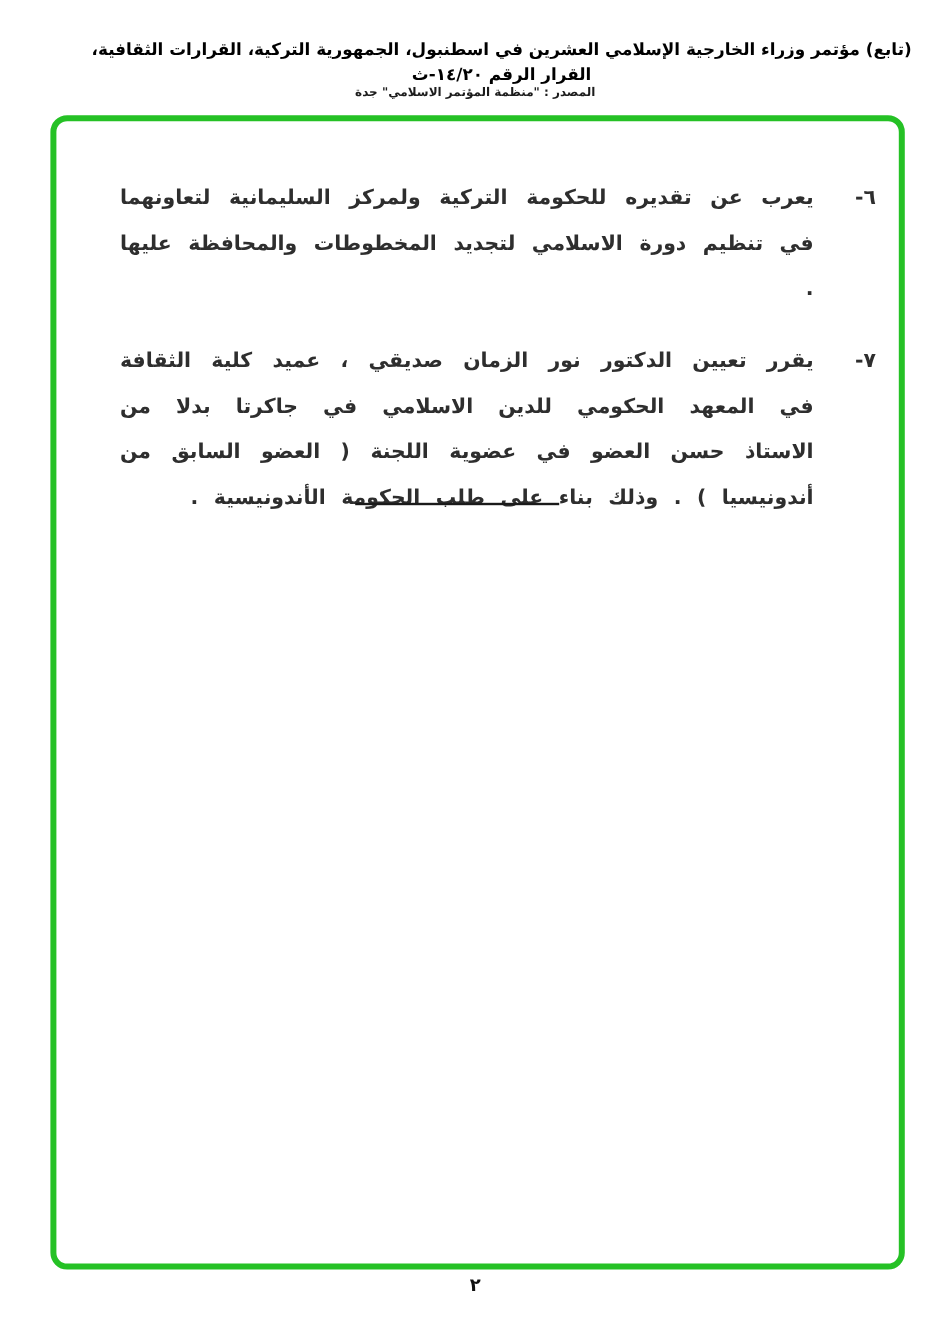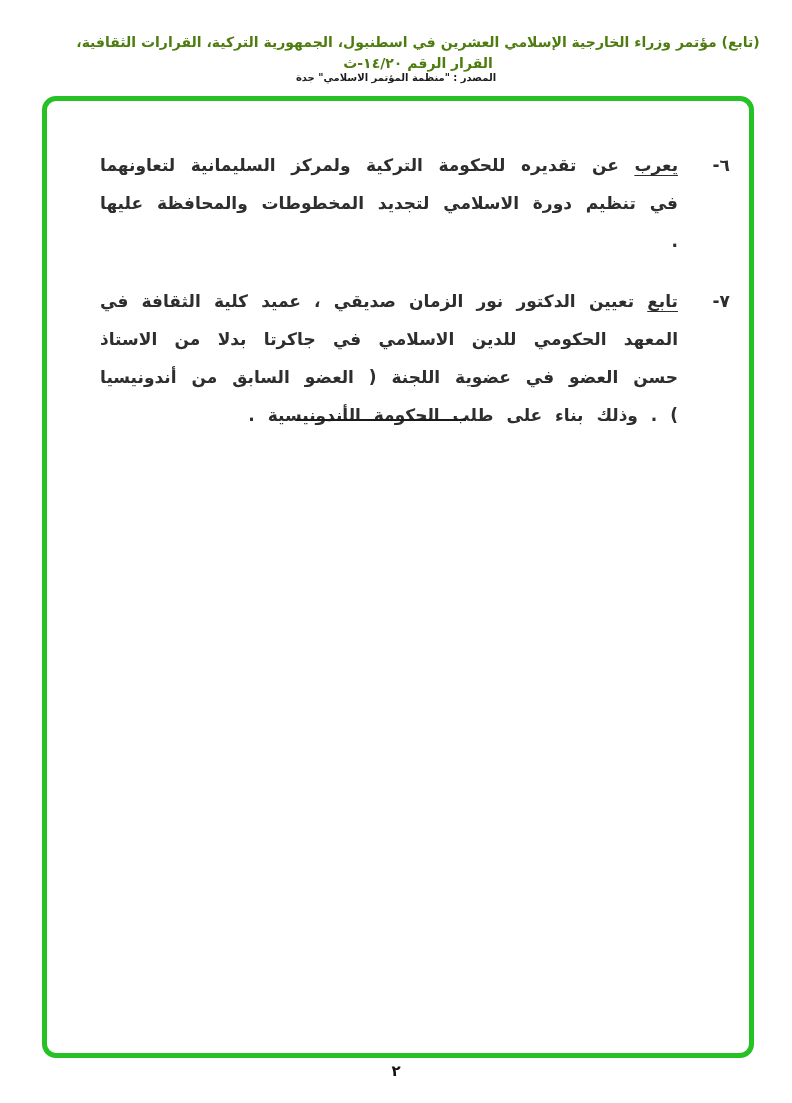--- a/index.html
+++ b/index.html
@@ -22,21 +22,21 @@
   .header-title {
     position: absolute;
     top: 32px;
     left: 30px;
     right: 30px;
     direction: rtl;
     text-align: center;
     font-weight: 700;
     font-size: 14px;
     line-height: 1.5;
-    color: #4d7c0f;
+    color: #000000;
     margin-left: 44px;
   }
   .header-source {
     position: absolute;
     top: 72px;
     left: 100px;
     right: 100px;
     direction: rtl;
     text-align: center;
     font-weight: 700;
@@ -73,21 +73,20 @@
     flex: 0 0 52px;
     width: 52px;
   }
   .item .txt {
     flex: 1 1 auto;
     text-align: justify;
     word-spacing: 7px;
     letter-spacing: 0.3px;
   }
   .item .lead {
-    text-decoration: underline;
     text-underline-offset: 4px;
   }
   .divider {
     position: absolute;
     top: 419px;
     left: 296px;
     width: 170px;
     height: 2px;
     background: #1a1a1a;
   }
@@ -119,21 +118,21 @@
       <div class="num">٦-</div>
       <div class="txt">
         <span class="lead">يعرب</span>
         <span>عن تقديره للحكومة التركية ولمركز السليمانية لتعاونهما في تنظيم دورة الاسلامي لتجديد المخطوطات والمحافظة عليها .</span>
       </div>
     </div>
 
     <div class="item">
       <div class="num">٧-</div>
       <div class="txt">
-        <span class="lead">تابع</span>
+        <span class="lead">يقرر</span>
         <span>تعيين الدكتور نور الزمان صديقي ، عميد كلية الثقافة في المعهد الحكومي للدين الاسلامي في جاكرتا بدلا من الاستاذ حسن العضو في عضوية اللجنة ( العضو السابق من أندونيسيا ) . وذلك بناء على طلب الحكومة الأندونيسية .</span>
       </div>
     </div>
 
   </div>
 
   <div class="divider"></div>
 
   <div class="page-number">٢</div>
 

